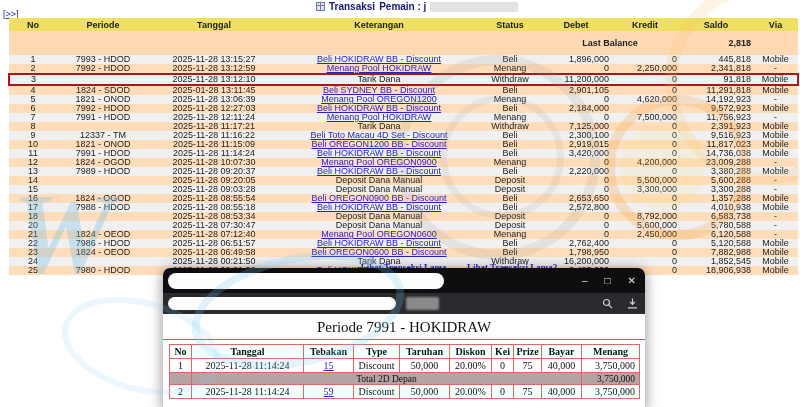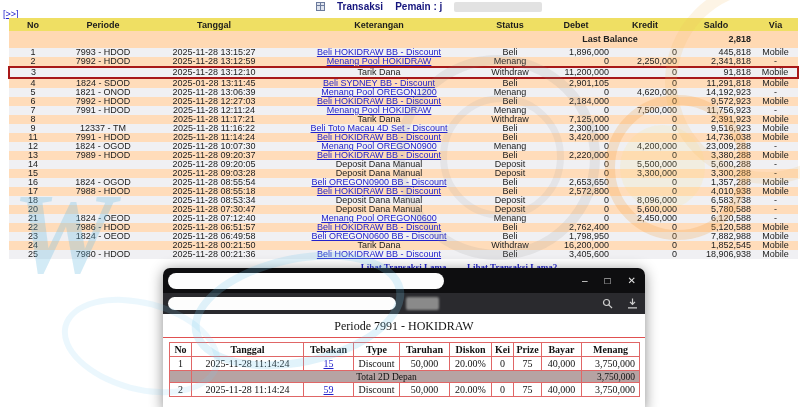--- a/index.html
+++ b/index.html
@@ -1,31 +1,31 @@
 <!DOCTYPE html>
 <html style="--header_bg: #efdf63; --row_bg: #f0f0f3; --row_alt_bg: #ffdcba; --lastbal_bg: #ffd9b3; --highlight_border: #a81818; --link: #2323cc; --kredit: #3b3bd0; --saldo: #3b3bd0; --status_beli: #e25555; --status_menang: #c05a2a; --status_withdraw: #c06a28; --status_deposit: #c05a2a; --popup_border: #e06666; --total_row_bg: #b6a3a3;"><head>
 <meta charset="utf-8">
 <style>
   html,body{margin:0;padding:0;}
   body{width:800px;height:407px;overflow:hidden;position:relative;background:#fff;
        font-family:"Liberation Sans",sans-serif;}
 
   
   .nav-link{position:absolute;top:9px;left:3px;font-size:9px;color:#2323cc;text-decoration:underline;}
-  .title-wrap{position:absolute;top:1px;left:316px;display:flex;align-items:center;gap:12px;
+  .title-wrap{position:absolute;top:1px;left:316px;display:flex;align-items:center;gap:4px;
               font-size:10px;font-weight:bold;color:#15157d;}
   .title-wrap .redact{width:88px;height:10px;background:#e2e2e2;border-radius:2px;filter:blur(.5px);}
 
   
   table.main{position:absolute;top:18px;left:8px;width:789px;border-collapse:collapse;
              font-size:9px;table-layout:fixed;z-index:2;}
   table.main th{background:var(--header_bg);height:13px;font-weight:bold;color:#1c1c1c;
                 padding:0;white-space:nowrap;overflow:hidden;}
   table.main td{height:9px;line-height:9px;padding:0 2px;white-space:nowrap;overflow:hidden;color:#222;}
-  table.main thead tr.lastbal td{background:var(--lastbal_bg);height:17px;font-weight:bold;}
+  table.main thead tr.lastbal td{background:var(--lastbal_bg);height:24px;font-weight:bold;}
   table.main tbody tr:nth-child(odd) td{background:var(--row_bg);}
   table.main tbody tr:nth-child(even) td{background:var(--row_alt_bg);}
   .c{text-align:center;} .r{text-align:right;}
   td.debet{padding-right:24px;color:#222;}
   td.kredit{padding-right:26px;color:var(--kredit);}
   td.saldo{padding-right:12px;color:var(--saldo);}
   thead td.saldo{font-weight:bold;}
   td.via{color:#333;}
   a.klink{color:var(--link);text-decoration:underline;}
   .st{font-weight:normal;}
@@ -46,21 +46,21 @@
   .tab-pill{position:absolute;left:5px;top:5px;width:276px;height:16px;background:#fdfdfd;border-radius:9px;}
   .win-controls{position:absolute;right:9px;top:0;height:25px;display:flex;gap:17px;align-items:center;
                 color:#e6e6e6;font-size:10px;line-height:10px;}
   .win-controls span{cursor:default;}
   .toolbar{height:21px;background:#2a2a2e;position:relative;}
   .addr-pill{position:absolute;left:5px;top:4px;width:228px;height:13px;background:#fdfdfd;border-radius:7px;}
   .redact2{position:absolute;left:243px;top:4px;width:33px;height:13px;background:#8a8a8a;
            border-radius:2px;filter:blur(1px);}
   .tool-icons{position:absolute;right:7px;top:0;height:21px;display:flex;gap:14px;align-items:center;}
   .popup-content{padding:5px 6px 0;}
-  .popup-title{text-align:center;font-family:"Liberation Serif",serif;font-size:12px;color:#111;}
+  .popup-title{text-align:center;font-family:"Liberation Serif",serif;font-size:15px;color:#111;}
   hr.red{border:none;border-top:1px solid #e05050;margin:3px -6px 4px;}
   table.bet{width:100%;border-collapse:collapse;font-family:"Liberation Serif",serif;
             font-size:10px;text-align:center;table-layout:fixed;color:#111;}
   table.bet th,table.bet td{border:1px solid var(--popup_border);height:13px;line-height:12px;
             padding:0 2px;white-space:nowrap;overflow:hidden;}
   table.bet th{font-weight:bold;}
   table.bet tr.total td{background:var(--total_row_bg);height:11px;line-height:10px;font-size:9.5px;}
   table.bet .menang-cell{text-align:right;padding-right:4px;}
   a.betlink{color:var(--link);text-decoration:underline;}
 
@@ -209,20 +209,31 @@
         <td class="c">12337 - TM</td>
         <td class="c">2025-11-28 11:16:22</td>
         <td class="c"><a href="#" class="klink">Beli Toto Macau 4D Set - Discount</a></td>
         <td class="c st st-beli">Beli</td>
         <td class="r debet">2,300,100</td>
         <td class="r kredit">0</td>
         <td class="r saldo">9,516,923</td>
         <td class="c via">Mobile</td>
       </tr>
       <tr>
+        <td class="c">10</td>
+        <td class="c">1821 - ONOD</td>
+        <td class="c">2025-11-28 11:15:09</td>
+        <td class="c"><a href="#" class="klink">Beli OREGON1200 BB - Discount</a></td>
+        <td class="c st st-beli">Beli</td>
+        <td class="r debet">2,919,015</td>
+        <td class="r kredit">0</td>
+        <td class="r saldo">11,817,023</td>
+        <td class="c via">Mobile</td>
+      </tr>
+      <tr>
         <td class="c">11</td>
         <td class="c">7991 - HDOD</td>
         <td class="c">2025-11-28 11:14:24</td>
         <td class="c"><a href="#" class="klink">Beli HOKIDRAW BB - Discount</a></td>
         <td class="c st st-beli">Beli</td>
         <td class="r debet">3,420,000</td>
         <td class="r kredit">0</td>
         <td class="r saldo">14,736,038</td>
         <td class="c via">Mobile</td>
       </tr>
@@ -292,21 +303,21 @@
         <td class="r saldo">4,010,938</td>
         <td class="c via">Mobile</td>
       </tr>
       <tr>
         <td class="c">18</td>
         <td class="c"></td>
         <td class="c">2025-11-28 08:53:34</td>
         <td class="c">Deposit Dana Manual</td>
         <td class="c st st-deposit">Deposit</td>
         <td class="r debet">0</td>
-        <td class="r kredit">8,096,000</td>
+        <td class="r kredit">8,792,000</td>
         <td class="r saldo">6,583,738</td>
         <td class="c via">-</td>
       </tr>
       <tr>
         <td class="c">20</td>
         <td class="c"></td>
         <td class="c">2025-11-28 07:30:47</td>
         <td class="c">Deposit Dana Manual</td>
         <td class="c st st-deposit">Deposit</td>
         <td class="r debet">0</td>

